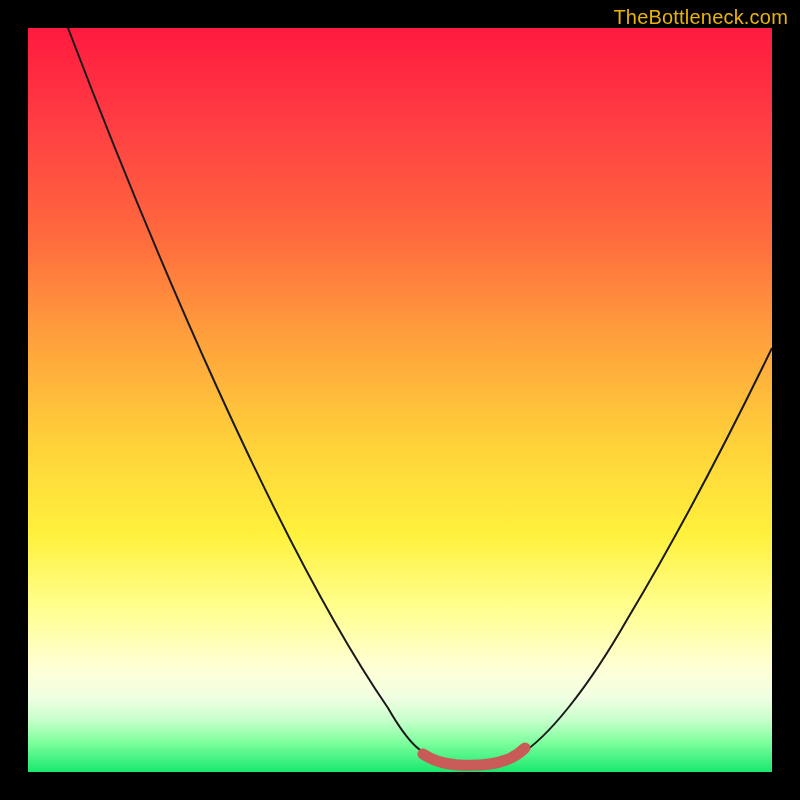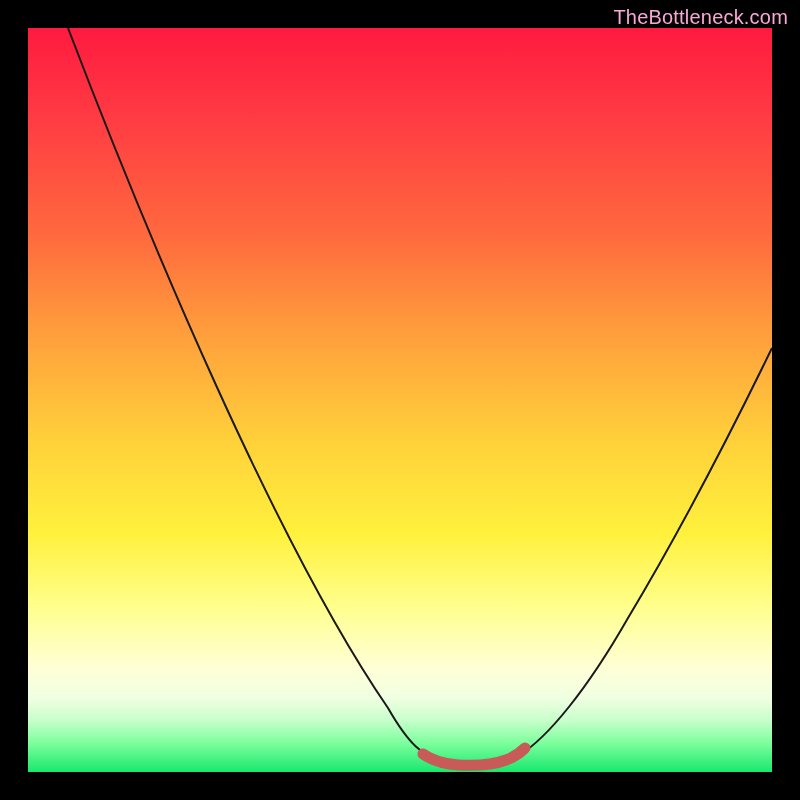--- a/index.html
+++ b/index.html
@@ -31,21 +31,21 @@
       #f0ffe2 90%,
       #c8ffcc 93%,
       #7fff9e 96%,
       #18e86d 100%
     );
   }
   .watermark {
     position: absolute;
     top: 6px;
     right: 12px;
-    color: #f9a8d4;
+    color: #eab308;
     font-size: 20px;
     font-weight: 500;
     letter-spacing: 0.2px;
   }
   svg.curve {
     position: absolute;
     left: 0;
     top: 0;
     width: 744px;
     height: 744px;

